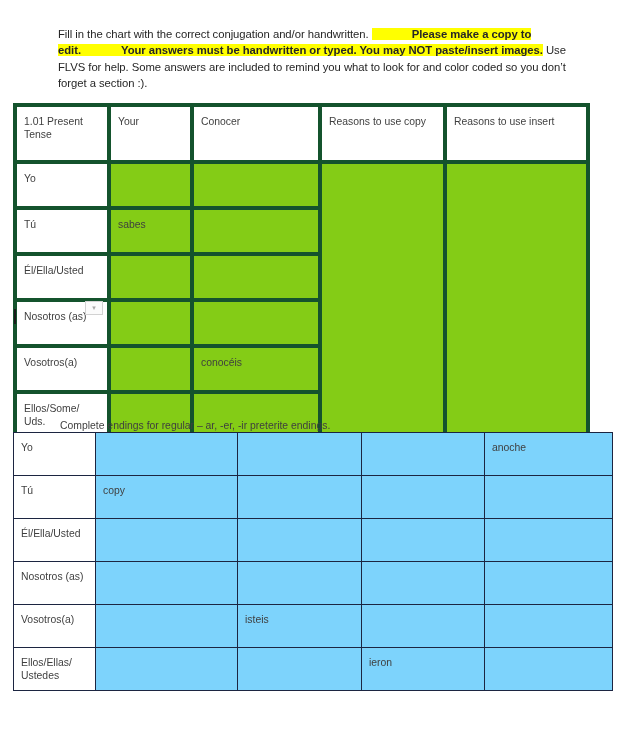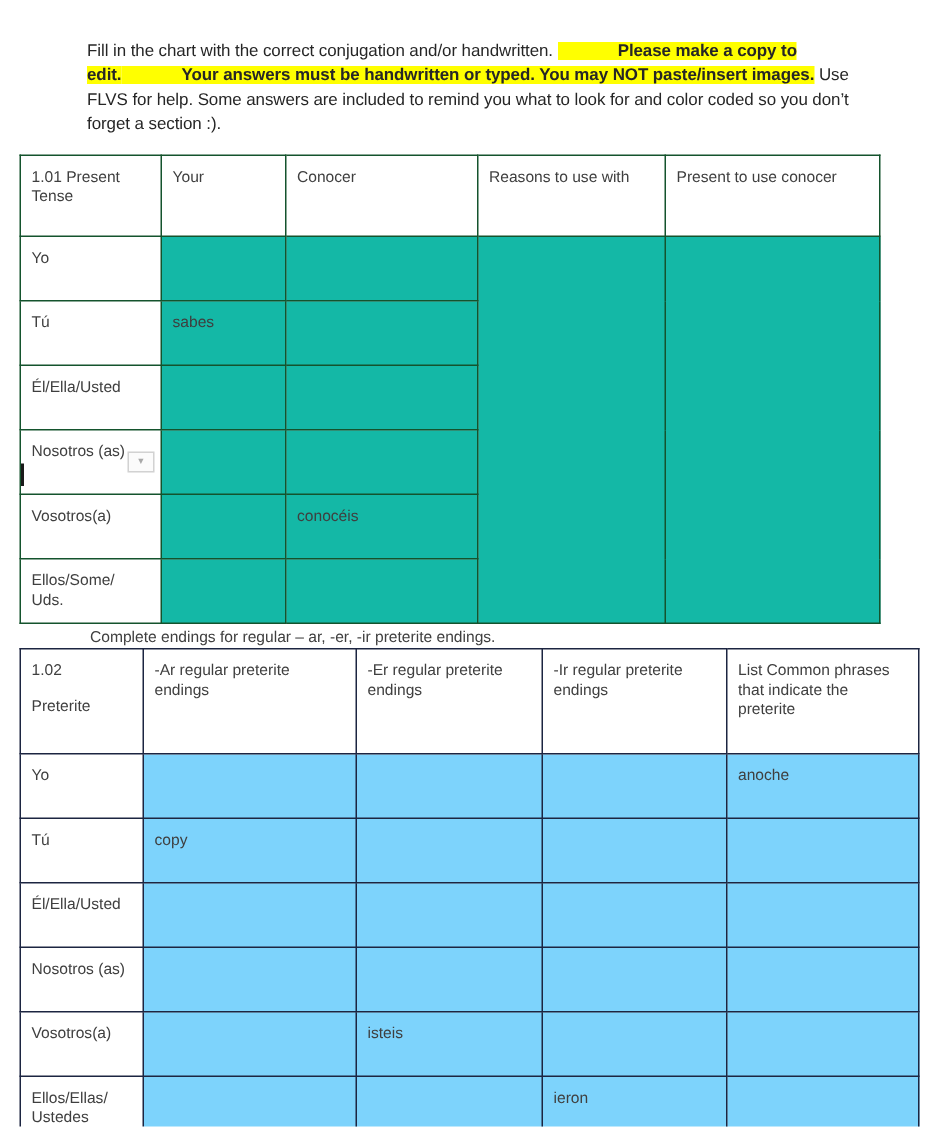--- a/index.html
+++ b/index.html
@@ -46,25 +46,25 @@
     word-wrap: break-word;
   }
 
   
   #tbl-present {
     left: 13px;
     top: 103px;
     width: 573px;
   }
   #tbl-present td {
-    border: 1px solid #14532d;
+    border: 4px solid #14532d;
     background: #ffffff;
     margin-left: 20px;
   }
-  #tbl-present td.fill { background: #14b8a6; }
+  #tbl-present td.fill { background: #84cc16; }
   #tbl-present tr.head td { height: 41px; }
   #tbl-present tr.body td { height: 30px; }
   #tbl-present td.tall { vertical-align: top; }
 
   .c1-a { width: 94px; }
   .c1-b { width: 83px; }
   .c1-c { width: 128px; }
   .c1-d { width: 125px; }
   .c1-e { width: 143px; }
 
@@ -136,22 +136,22 @@
       <col class="c1-b">
       <col class="c1-c">
       <col class="c1-d">
       <col class="c1-e">
   </colgroup>
   <tbody>
       <tr class="head">
     <td>1.01 Present Tense</td>
     <td>Your</td>
     <td>Conocer</td>
-    <td>Reasons to use with</td>
-    <td>Present to use conocer</td>
+    <td>Reasons to use copy</td>
+    <td>Reasons to use insert</td>
   </tr>
   <tr class="body">
     <td>Yo</td>
     <td class="fill"></td>
     <td class="fill"></td>
     <td class="fill tall" rowspan="6"></td>
     <td class="fill tall" rowspan="6"></td>
   </tr>
   <tr class="body">
     <td>Tú</td>
@@ -188,31 +188,20 @@
 
 <table class="sheet" id="tbl-preterite">
   <colgroup>
     <col class="c2-a">
       <col class="c2-b">
       <col class="c2-c">
       <col class="c2-d">
       <col class="c2-e">
   </colgroup>
   <tbody>
-      <tr class="head">
-    <td>
-      <span>1.02</span>
-      <span class="two-line-gap"></span>
-      <span>Preterite</span>
-    </td>
-    <td>-Ar regular preterite endings</td>
-    <td>-Er regular preterite endings</td>
-    <td>-Ir regular preterite endings</td>
-    <td>List Common phrases that indicate the preterite</td>
-  </tr>
   <tr class="body">
     <td>Yo</td>
     <td class="fill"></td>
     <td class="fill"></td>
     <td class="fill"></td>
     <td class="fill">anoche</td>
   </tr>
   <tr class="body">
     <td>Tú</td>
     <td class="fill">copy</td>

